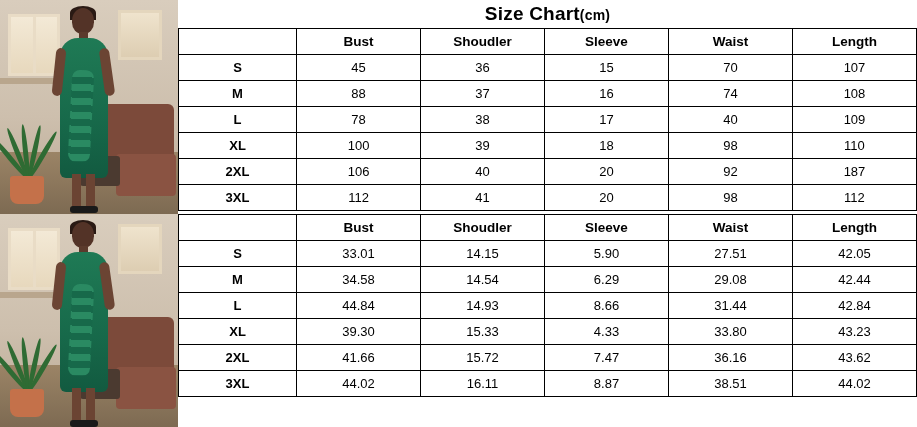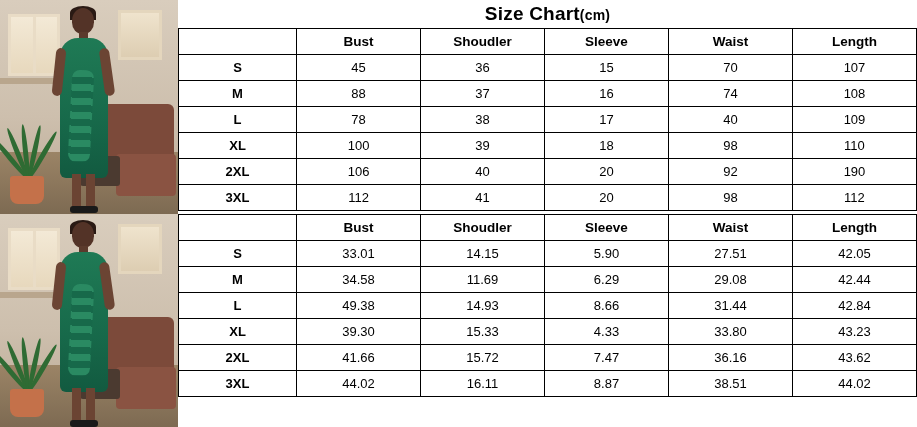--- a/index.html
+++ b/index.html
@@ -330,21 +330,21 @@
             <td>18</td>
             <td>98</td>
             <td>110</td>
           </tr>
           <tr>
             <td class="size-cell">2XL</td>
             <td>106</td>
             <td>40</td>
             <td>20</td>
             <td>92</td>
-            <td>190</td>
+            <td>187</td>
           </tr>
           <tr>
             <td class="size-cell">3XL</td>
             <td>112</td>
             <td>41</td>
             <td>20</td>
             <td>98</td>
             <td>112</td>
           </tr>
         </tbody>
@@ -409,28 +409,28 @@
             <td class="size-cell">S</td>
             <td>33.01</td>
             <td>14.15</td>
             <td>5.90</td>
             <td>27.51</td>
             <td>42.05</td>
           </tr>
           <tr>
             <td class="size-cell">M</td>
             <td>34.58</td>
-            <td>11.69</td>
+            <td>14.54</td>
             <td>6.29</td>
             <td>29.08</td>
             <td>42.44</td>
           </tr>
           <tr>
             <td class="size-cell">L</td>
-            <td>49.38</td>
+            <td>44.84</td>
             <td>14.93</td>
             <td>8.66</td>
             <td>31.44</td>
             <td>42.84</td>
           </tr>
           <tr>
             <td class="size-cell">XL</td>
             <td>39.30</td>
             <td>15.33</td>
             <td>4.33</td>

